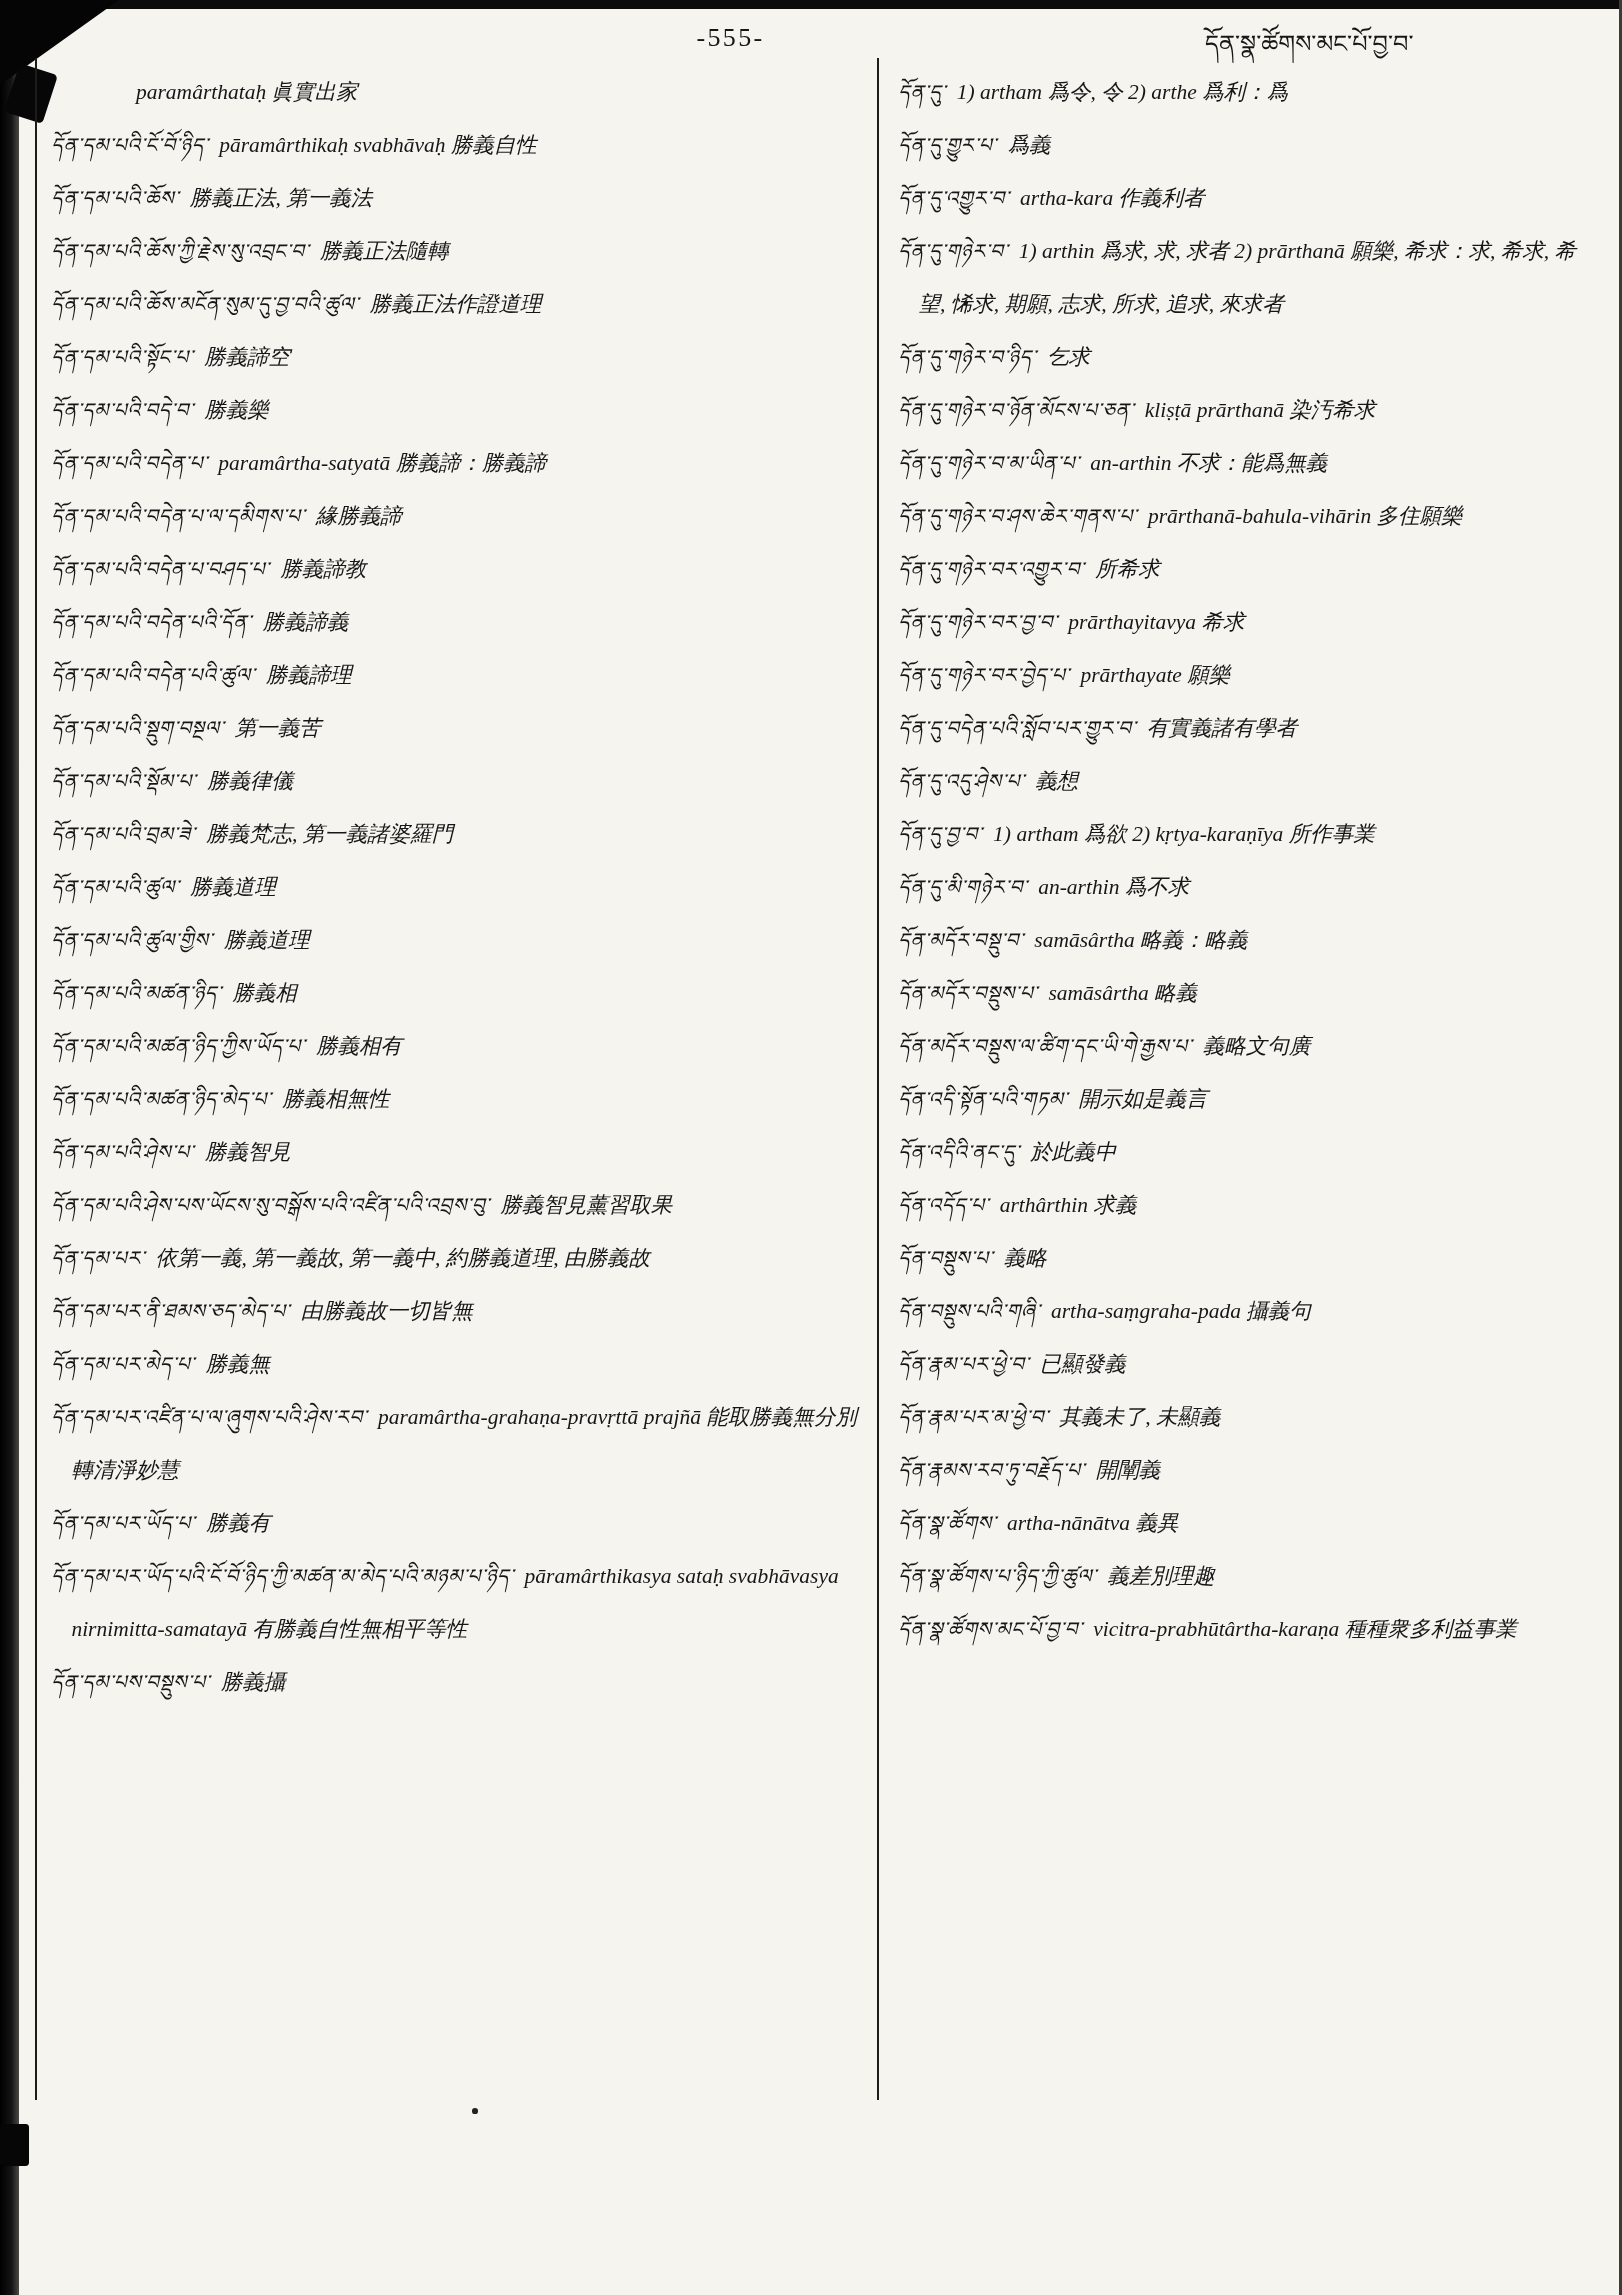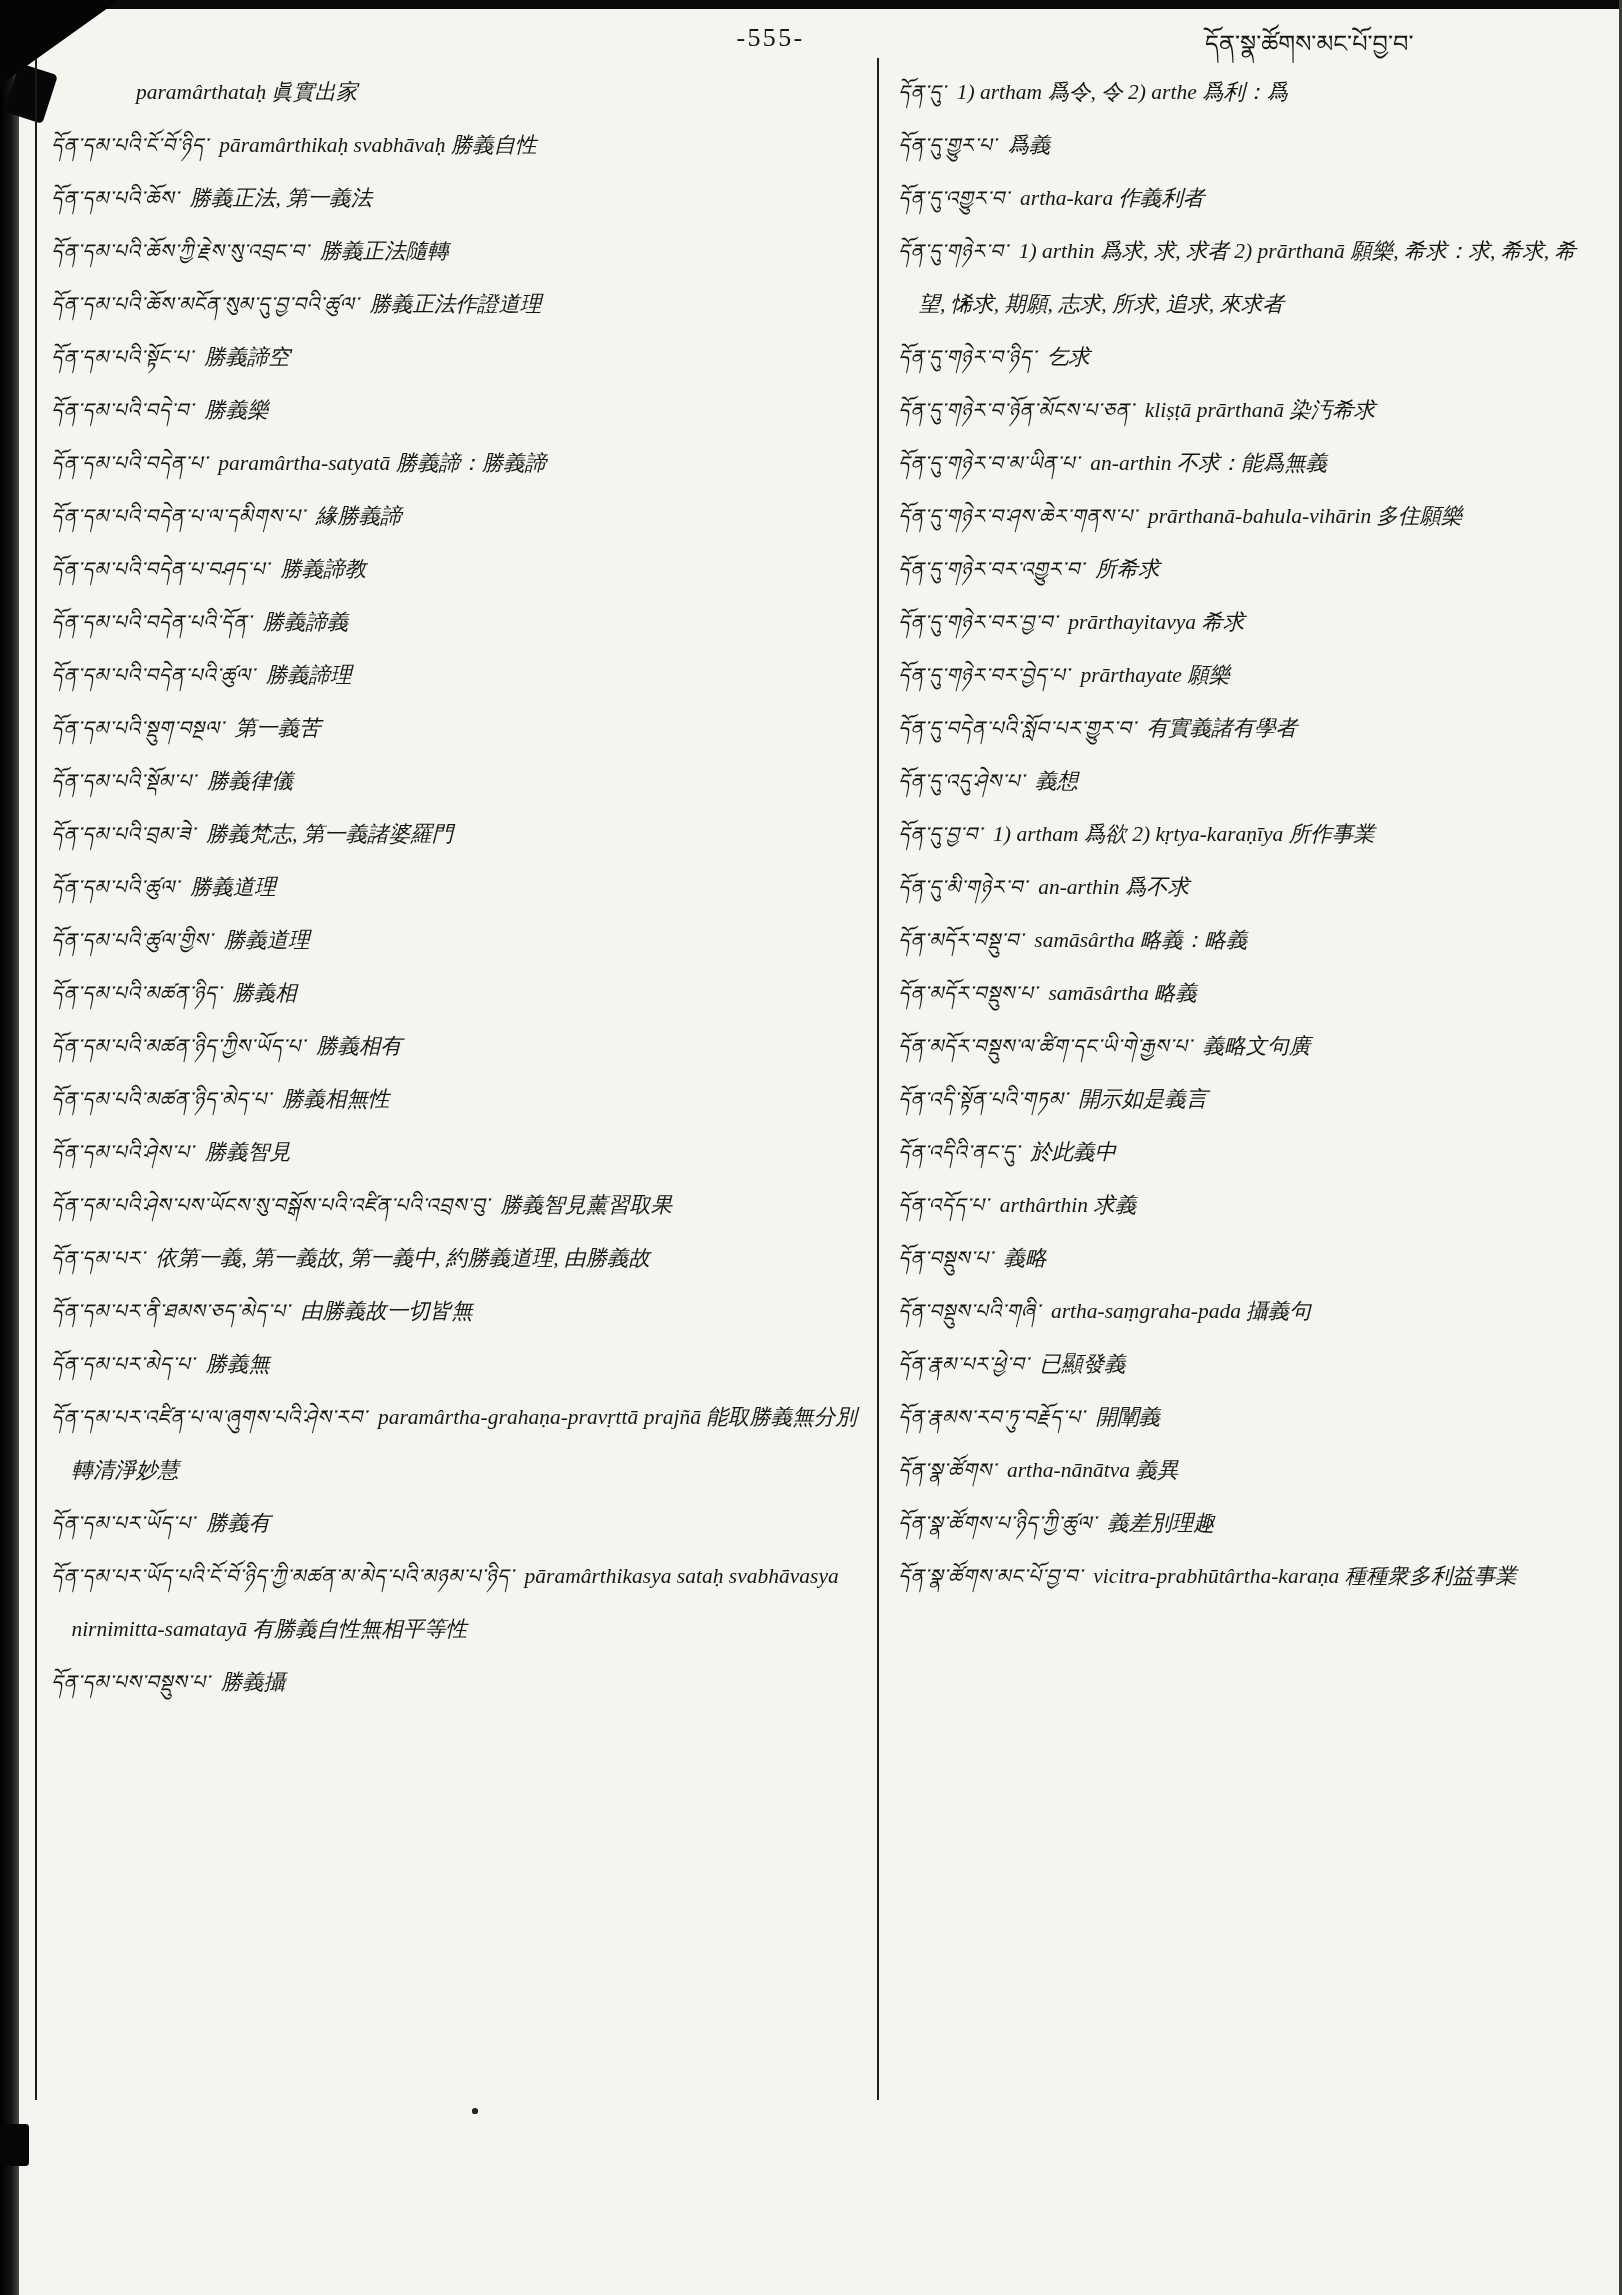--- a/index.html
+++ b/index.html
@@ -16,21 +16,21 @@
     background:linear-gradient(to right,#000 0%,#141414 60%,#4a4a45 100%);}
   .scan-blob{position:absolute;top:0;left:0;width:0;height:0;
     border-top:85px solid #050505;border-right:119px solid transparent;}
   .scan-blob2{position:absolute;top:68px;left:11.3px;width:40px;height:51px;
     background:#070707;transform:rotate(18deg);border-radius:4.5px;}
   .scan-right{position:absolute;top:0;right:0;width:4px;height:2295px;background:#3b3b38;}
   .scan-mark{position:absolute;left:0;top:2124px;width:29.4px;height:42px;background:#060606;border-radius:3.4px;}
   .scan-dot{position:absolute;left:472px;top:2108px;width:5.7px;height:5.7px;background:#222;border-radius:50%;}
   
   .page-num{position:absolute;top:22.6px;left:0;width:1461px;text-align:center;
-    font-size:26px;letter-spacing:2.3px;margin-left:40px;}
+    font-size:26px;letter-spacing:2.3px;}
   .header-tib{position:absolute;top:17px;left:1205px;font-size:24px;white-space:nowrap;}
   
   .rule{position:absolute;top:58px;width:1.7px;height:2042px;background:#1c1c1c;}
   .rule-left{left:35px;}
   .rule-mid{left:877px;}
   
   .col{position:absolute;top:66px;font-size:21.5px;line-height:53px;}
   .col-left{left:51px;width:810px;}
   .col-right{left:898px;width:701px;}
   .entry{padding-left:20.4px;text-indent:-20.4px;font-style:italic;}
@@ -104,18 +104,19 @@
     <div class="entry"><span class="tib">དོན་དུ་མི་གཉེར་བ་</span> <span class="def">an-arthin 爲不求</span></div>
     <div class="entry"><span class="tib">དོན་མདོར་བསྡུ་བ་</span> <span class="def">samāsârtha 略義：略義</span></div>
     <div class="entry"><span class="tib">དོན་མདོར་བསྡུས་པ་</span> <span class="def">samāsârtha 略義</span></div>
     <div class="entry"><span class="tib">དོན་མདོར་བསྡུས་ལ་ཚིག་དང་ཡི་གེ་རྒྱས་པ་</span> <span class="def">義略文句廣</span></div>
     <div class="entry"><span class="tib">དོན་འདི་སྟོན་པའི་གཏམ་</span> <span class="def">開示如是義言</span></div>
     <div class="entry"><span class="tib">དོན་འདིའི་ནང་དུ་</span> <span class="def">於此義中</span></div>
     <div class="entry"><span class="tib">དོན་འདོད་པ་</span> <span class="def">arthârthin 求義</span></div>
     <div class="entry"><span class="tib">དོན་བསྡུས་པ་</span> <span class="def">義略</span></div>
     <div class="entry"><span class="tib">དོན་བསྡུས་པའི་གཞི་</span> <span class="def">artha-saṃgraha-pada 攝義句</span></div>
     <div class="entry"><span class="tib">དོན་རྣམ་པར་ཕྱེ་བ་</span> <span class="def">已顯發義</span></div>
+    <div class="entry"><span class="tib">དོན་རྣམ་པར་མ་ཕྱེ་བ་</span> <span class="def">其義未了, 未顯義</span></div>
     <div class="entry"><span class="tib">དོན་རྣམས་རབ་ཏུ་བརྗོད་པ་</span> <span class="def">開闡義</span></div>
     <div class="entry"><span class="tib">དོན་སྣ་ཚོགས་</span> <span class="def">artha-nānātva 義異</span></div>
     <div class="entry"><span class="tib">དོན་སྣ་ཚོགས་པ་ཉིད་ཀྱི་ཚུལ་</span> <span class="def">義差別理趣</span></div>
     <div class="entry"><span class="tib">དོན་སྣ་ཚོགས་མང་པོ་བྱ་བ་</span> <span class="def">vicitra-prabhūtârtha-karaṇa 種種衆多利益事業</span></div>
   </div>
 
 
 </body></html>

